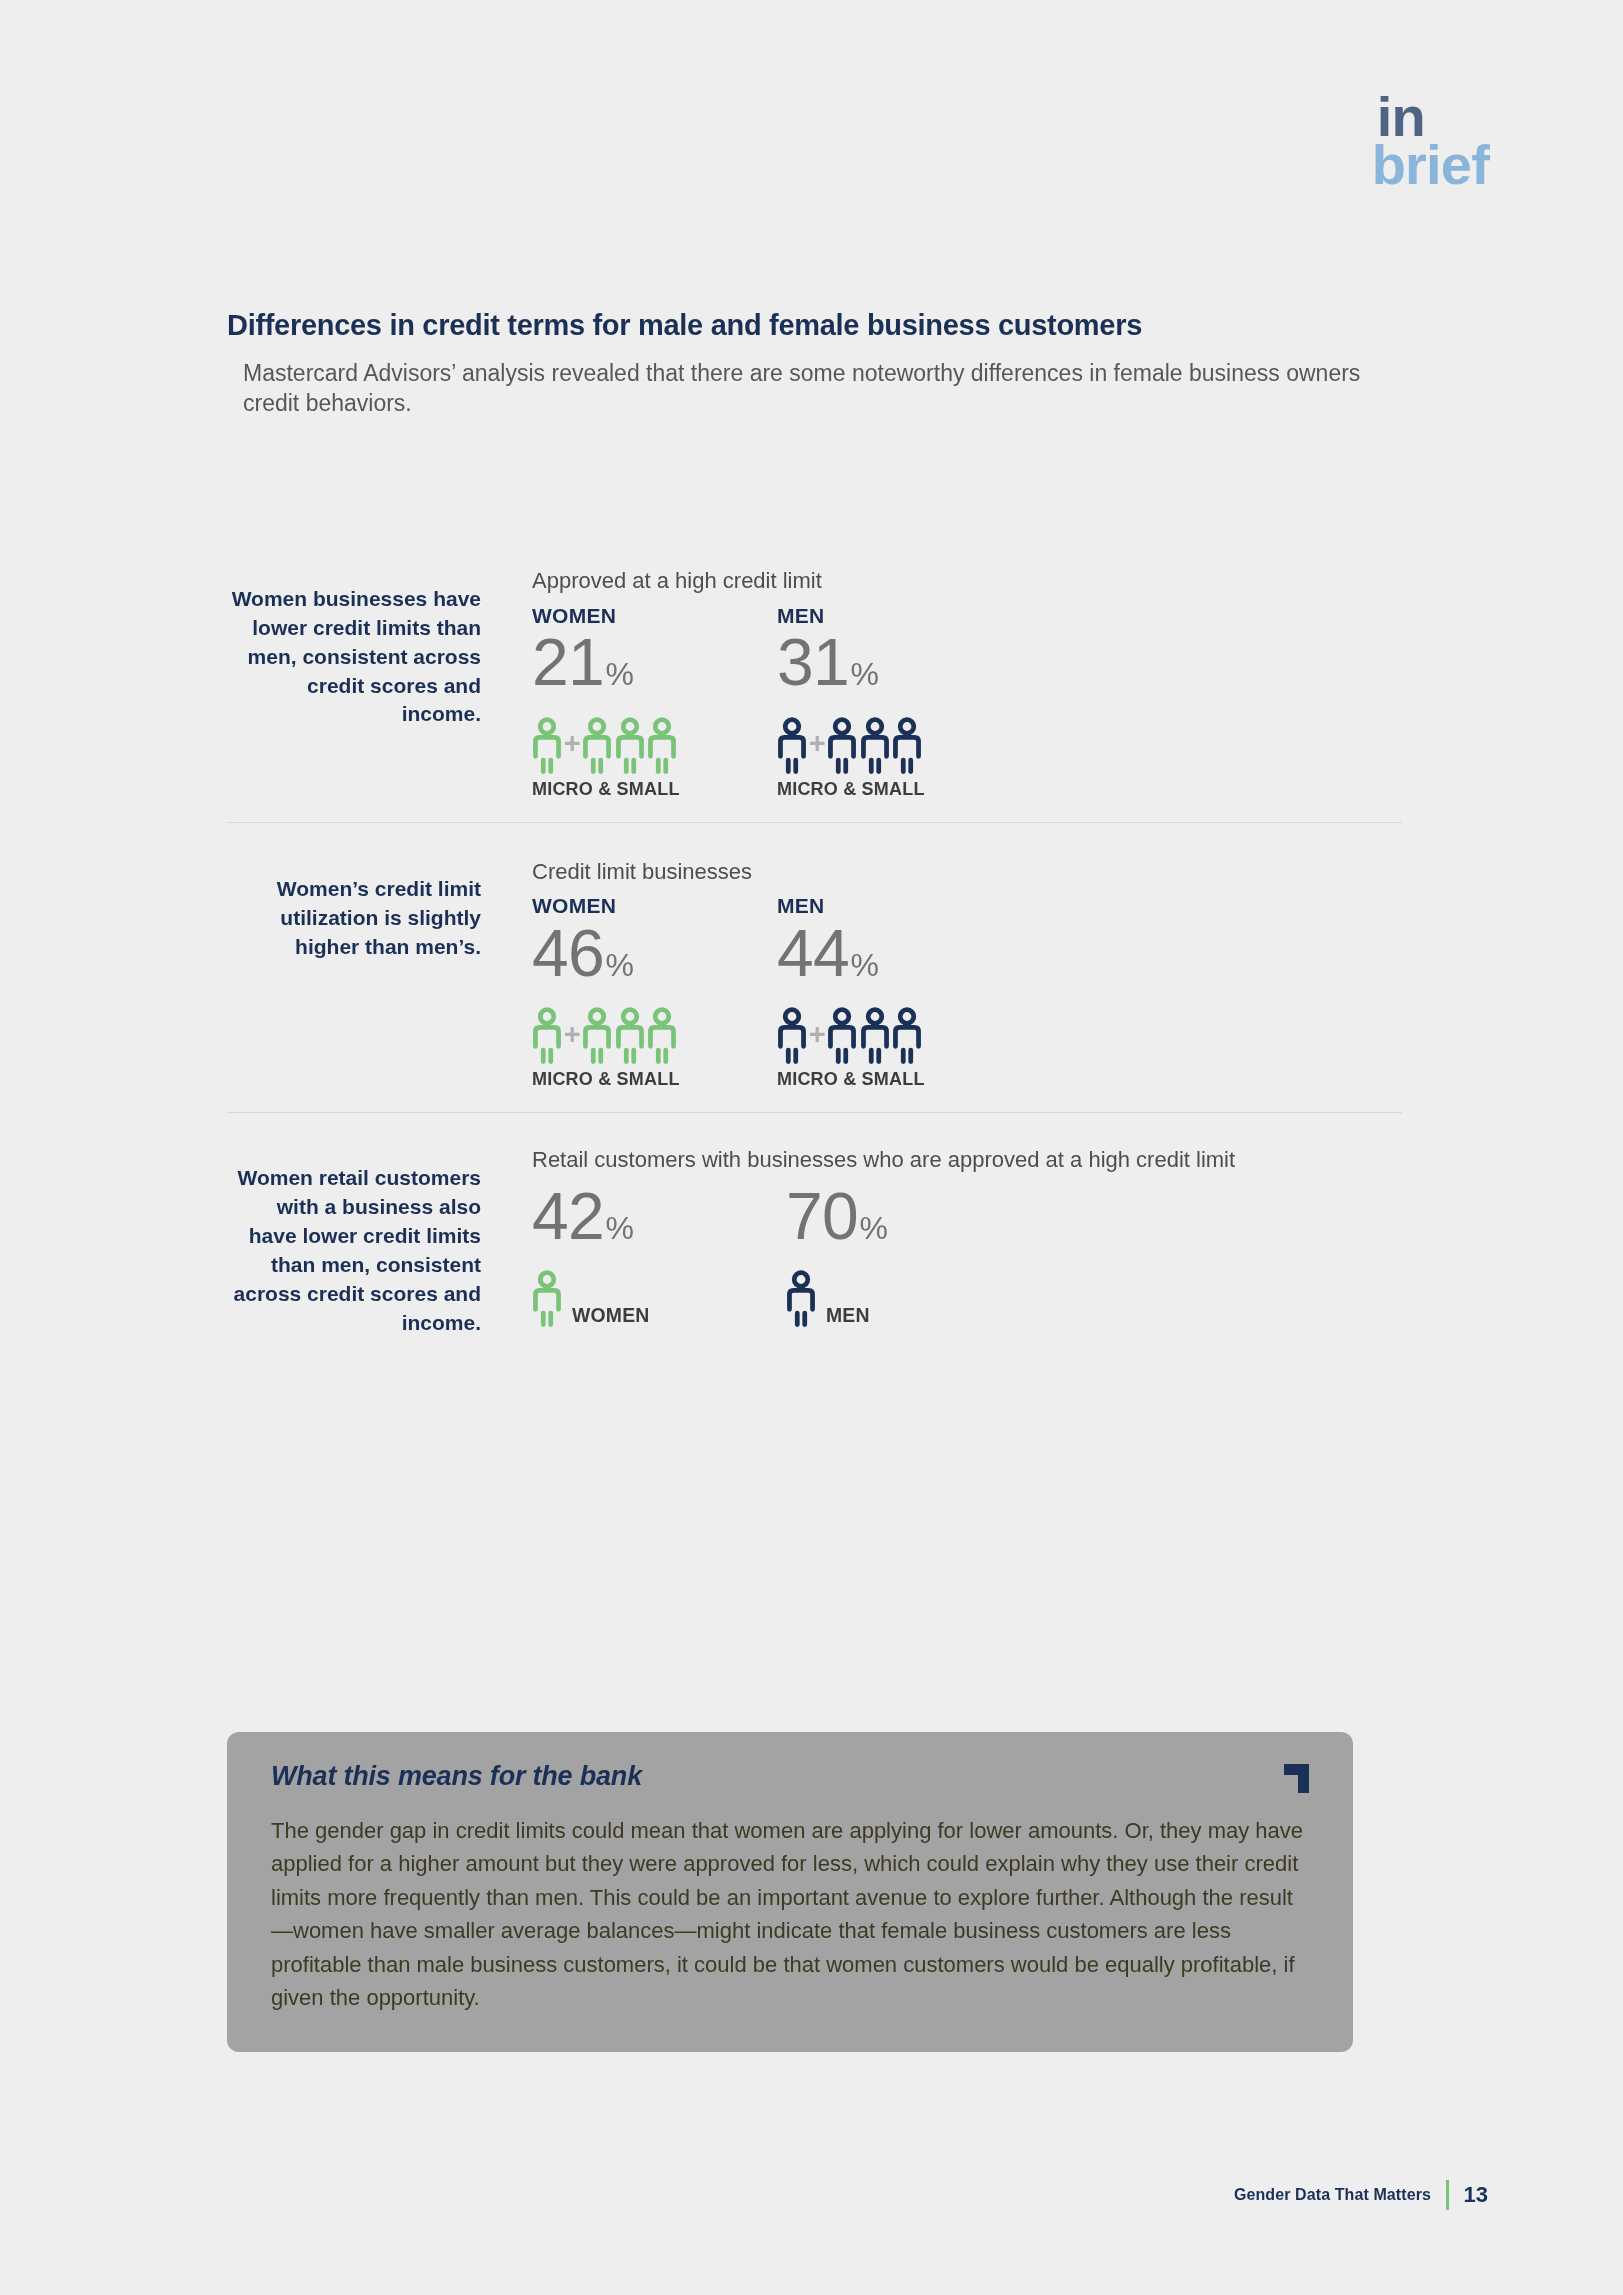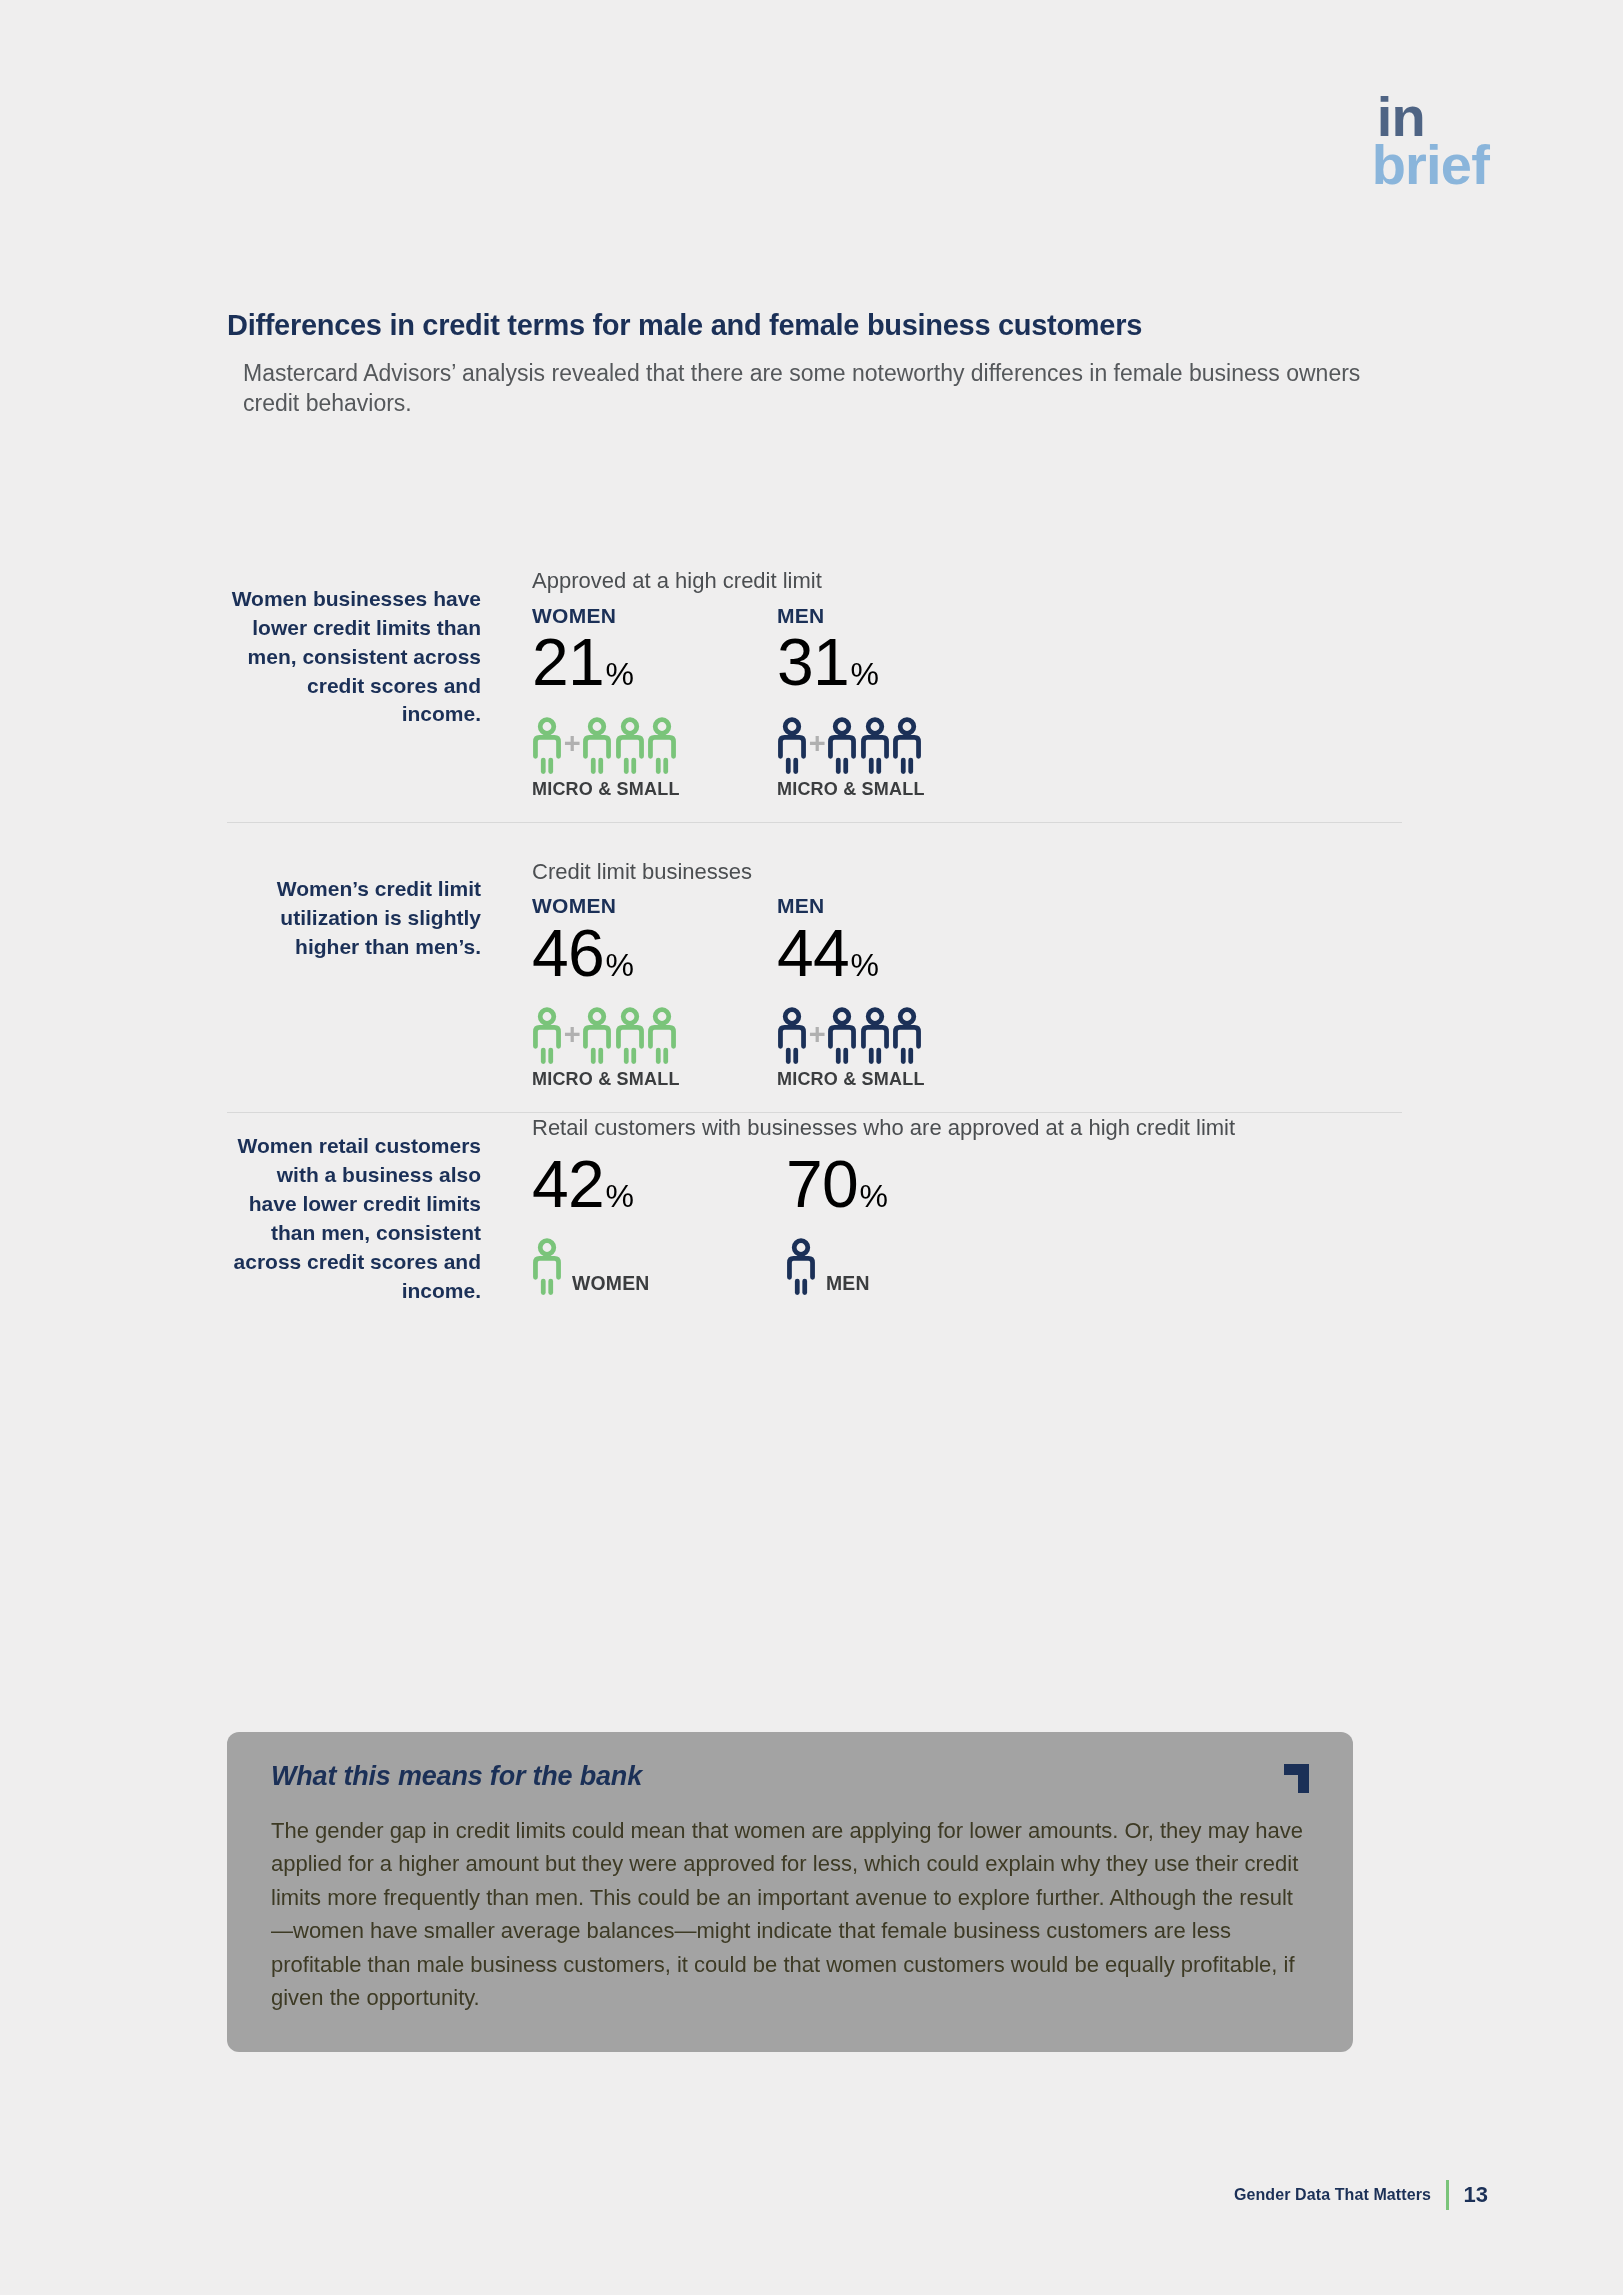--- a/index.html
+++ b/index.html
@@ -78,21 +78,21 @@
   .stat-row {
     display: flex;
     align-items: flex-start;
     padding-bottom: 22px;
   }
   .stat-row.divided {
     border-bottom: 1.7px solid #d8d8d8;
   }
   .row-gap-1 { margin-top: 0; }
   .row-gap-2 { margin-top: 34px; }
-  .row-gap-3 { }
+  .row-gap-3 { margin-top: 32px; }
 
   .row-label {
     width: 254px;
     flex: 0 0 254px;
     text-align: right;
     font-size: 21px;
     font-weight: 700;
     color: #1b3057;
     line-height: 1.38;
     padding-right: 0;
@@ -119,21 +119,21 @@
   .gcol.wide { width: 254px; flex: 0 0 254px; }
 
   .gender-head {
     font-size: 21px;
     font-weight: 700;
     color: #1b3057;
     letter-spacing: 0.3px;
     margin-bottom: 1.7px;
   }
   .pct {
-    color: #000000;
+    color: #737373;
     line-height: 1;
     white-space: nowrap;
     margin-bottom: 8.5px;
   }
   .pct .num {
     font-size: 66px;
     font-weight: 300;
     letter-spacing: -0.8px;
   }
   .pct .sym {

